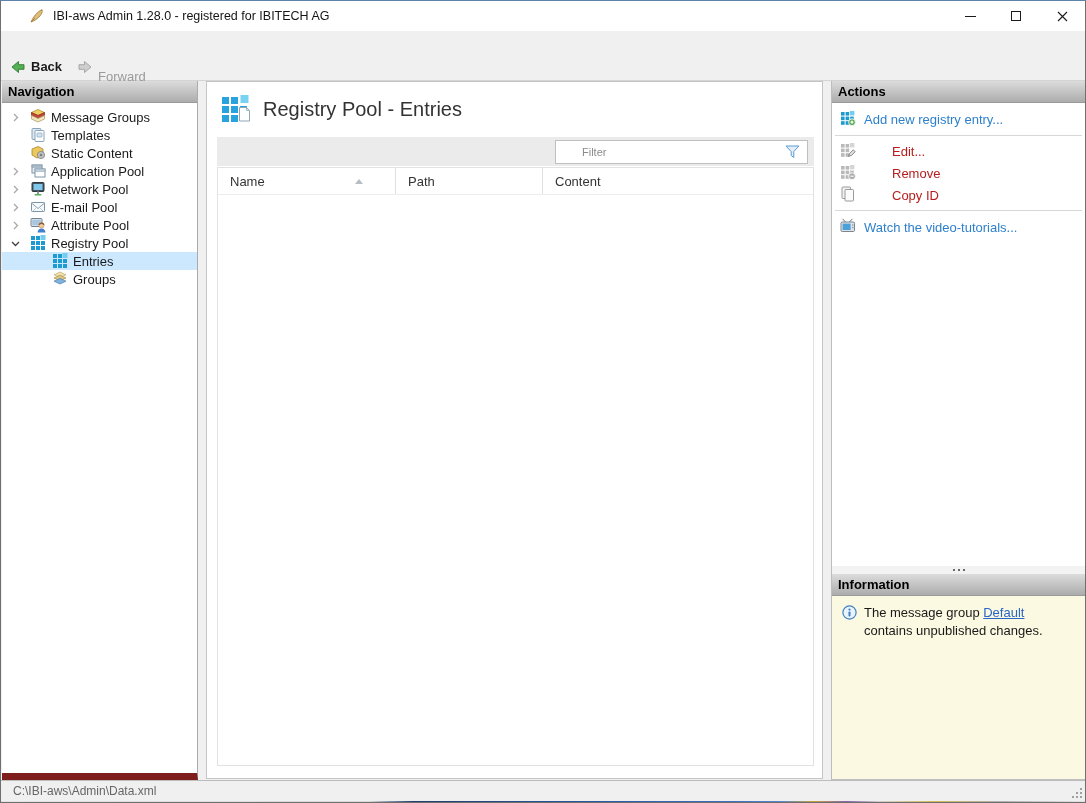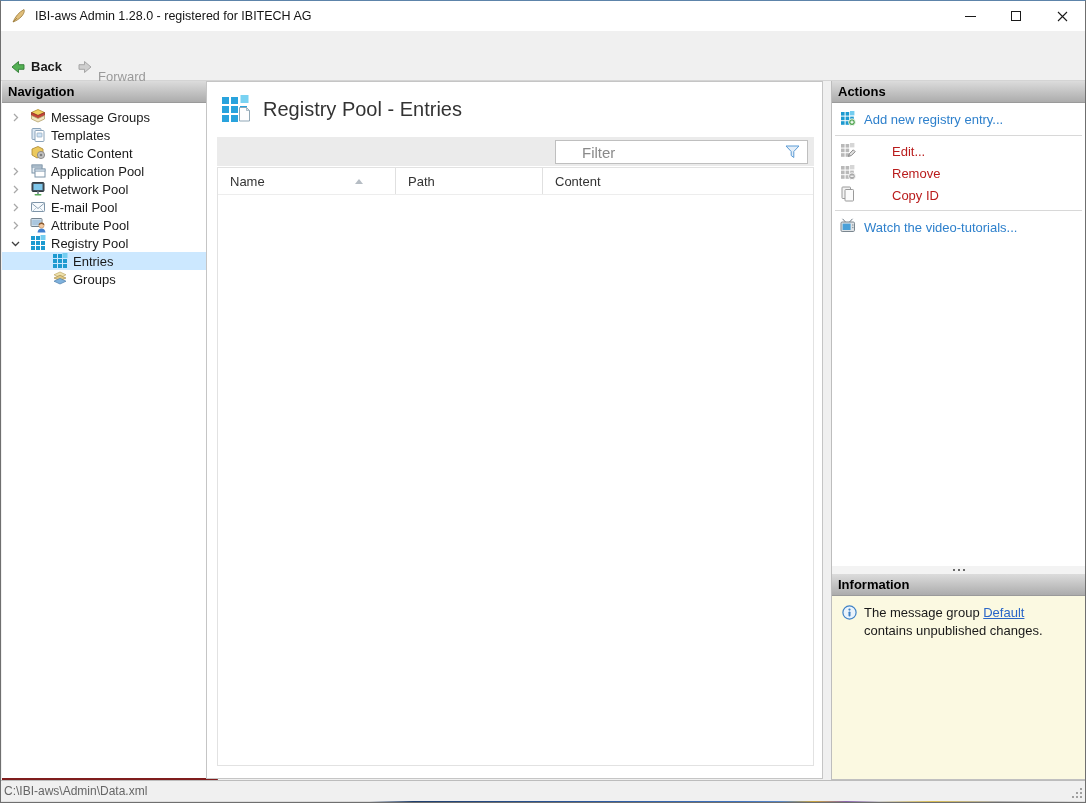--- a/index.html
+++ b/index.html
@@ -3,56 +3,56 @@
 <meta charset="utf-8">
 <style>
   html,body{margin:0;padding:0;background:#d0d0d0;}
   *{box-sizing:border-box;}
   .window{
     position:relative;width:1086px;height:803px;overflow:hidden;
     background:#f0f0f0;border:1px solid #6f6f6f;border-top-color:#5d84aa;
     font-family:"Liberation Sans","DejaVu Sans",sans-serif;font-size:13px;color:#1a1a1a;
   }
   
-  .titlebar{position:absolute;left:0;top:0;right:0;height:30px;background:#fff;display:flex;align-items:center;}
+  .titlebar{position:absolute;left:0;top:0;right:0;height:30px;background:#fff;display:flex;align-items:center;padding-left:18px;}
   .app-icon{margin-left:10px;width:16px;height:16px;display:inline-block;}
   .title-text{margin-left:8px;font-size:12.5px;color:#141414;}
   .win-controls{position:absolute;right:0;top:0;height:30px;display:flex;}
   .win-btn{width:46px;height:30px;display:flex;align-items:center;justify-content:center;cursor:default;}
   .glyph-min{width:11px;height:1px;background:#1a1a1a;display:block;}
   .glyph-max{width:10px;height:10px;border:1px solid #1a1a1a;display:block;}
   
   .menubar{position:absolute;left:0;top:30px;right:0;height:22px;background:#f0f0f0;display:flex;align-items:center;}
   .menu-item{padding:2px 10px;margin-left:6px;}
   .menu-item+.menu-item{margin-left:2px;}
   .toolbar{position:absolute;left:0;top:52px;right:0;height:28px;background:#f0f0f0;border-bottom:1px solid #d4d4d4;display:flex;align-items:center;}
   .tool-btn{display:flex;align-items:center;padding:2px 6px;margin-left:3px;}
   .tool-btn .tlabel{margin-left:5px;font-weight:700;color:#1a1a1a;}
   .tool-btn.disabled .tlabel{font-weight:400;color:#9a9a9a;margin-top:20px;}
   
   .panel-header{height:22px;line-height:21px;padding-left:6px;font-weight:700;font-size:13px;color:#000;
     background:linear-gradient(#dcdcdc,#acacac);border-bottom:1px solid #9a9a9a;}
   
-  .nav-panel{position:absolute;left:1px;top:80px;width:216px;height:699px;background:#fff;
-    border-right:1px solid #ababab;border-bottom:2px solid #7f1d1d;}
+  .nav-panel{position:absolute;left:1px;top:80px;width:196px;height:699px;background:#fff;
+    border-right:1px solid #ababab;border-bottom:7px solid #7f1d1d;}
   .tree{padding-top:5px;}
   .tree-row{display:flex;align-items:center;height:18px;padding-left:6px;cursor:default;white-space:nowrap;}
   .tree-row .expander{width:22px;display:flex;align-items:center;justify-content:flex-start;padding-left:3px;}
   .tree-row.child{padding-left:50px;}
   .tree-row .tree-icon{width:16px;height:16px;margin-right:5px;display:inline-flex;}
   .tree-row.selected{background:#cce8ff;}
   
   .main-card{position:absolute;left:205px;top:80px;width:617px;height:698px;background:#fff;border:1px solid #c5c5c5;}
   .card-title{position:absolute;left:0;top:0;right:15px;height:54px;display:flex;align-items:center;}
   .big-icon{margin-left:14px;width:30px;height:30px;display:inline-flex;}
   .page-title{margin-left:12px;font-size:20px;color:#333;}
   .filter-band{position:absolute;left:10px;right:8px;top:55px;height:29px;background:#ebebeb;}
   .filter-box{position:absolute;right:6px;top:3px;width:253px;height:24px;}
   .filter-input{width:100%;height:100%;border:1px solid #bfbfbf;background:#fff;padding:0 30px 0 26px;
-    font-family:inherit;font-size:15px;color:#333;outline:none;}
+    font-family:inherit;font-size:11px;color:#333;outline:none;}
   .filter-input::placeholder{color:#8a8a8a;}
   .funnel{position:absolute;right:8px;top:5px;width:15px;height:14px;display:inline-flex;}
   .table-wrap{position:absolute;left:10px;right:8px;top:85px;bottom:12px;border:1px solid #e2e2e2;background:#fff;}
   .table-head{display:flex;height:27px;border-bottom:1px solid #ededed;}
   .th{display:flex;align-items:center;padding-left:12px;color:#333;}
   .th+.th{border-left:1px solid #e0e0e0;}
   .th-name{width:153px;justify-content:space-between;padding-right:8px;}
   .th-path{width:147px;margin-left:24px;}
   .th-content{width:145px;}
   .th-notice{flex:1;}
@@ -69,21 +69,21 @@
   .action-sep{border-top:1px solid #d8d8d8;margin:4px 3px;}
   .panel-splitter{position:absolute;left:0;right:0;top:485px;height:8px;background:#f3f3f3;display:flex;align-items:center;justify-content:center;gap:3px;}
   .panel-splitter i{width:2px;height:2px;background:#6a6a6a;display:block;}
   .info-header{position:absolute;left:0;right:0;top:493px;}
   .info-body{position:absolute;left:0;right:0;top:515px;bottom:0;background:#fbf9e1;}
   .info-icon{position:absolute;left:10px;top:9px;width:15px;height:15px;display:inline-flex;}
   .info-text{margin:8px 10px 0 32px;line-height:1.35;color:#1a1a1a;}
   .info-link{color:#2a66c8;text-decoration:underline;cursor:pointer;}
   
   .statusbar{position:absolute;left:0;right:0;top:779px;height:21px;background:#f0f0f0;border-top:1px solid #bcbcbc;
-    display:flex;align-items:center;padding-left:3px;color:#666;font-size:12px;}
+    display:flex;align-items:center;padding-left:12px;color:#666;font-size:12px;}
   .resize-grip{position:absolute;right:3px;bottom:3px;width:12px;height:12px;}
   .resize-grip i{position:absolute;width:2px;height:2px;background:#a0a0a0;}
   .g1{right:0;bottom:0}.g2{right:4px;bottom:0}.g3{right:8px;bottom:0}.g4{right:0;bottom:4px}.g5{right:4px;bottom:4px}.g6{right:0;bottom:8px}
   .sliver{position:absolute;left:0;right:0;top:800px;height:3px;
     background:linear-gradient(90deg,#e2e2e2 0%,#dadada 34%,#1f3f6e 38%,#2c5aa0 55%,#3f74c0 68%,#5a88c8 72%,#c9a23c 75%,#8a66ae 78%,#cfcfcf 81%,#d8bc52 86%,#b0b0b0 92%,#e2e2e2 100%);}
 </style>
 </head>
 <body>
 
 <div class="window">

